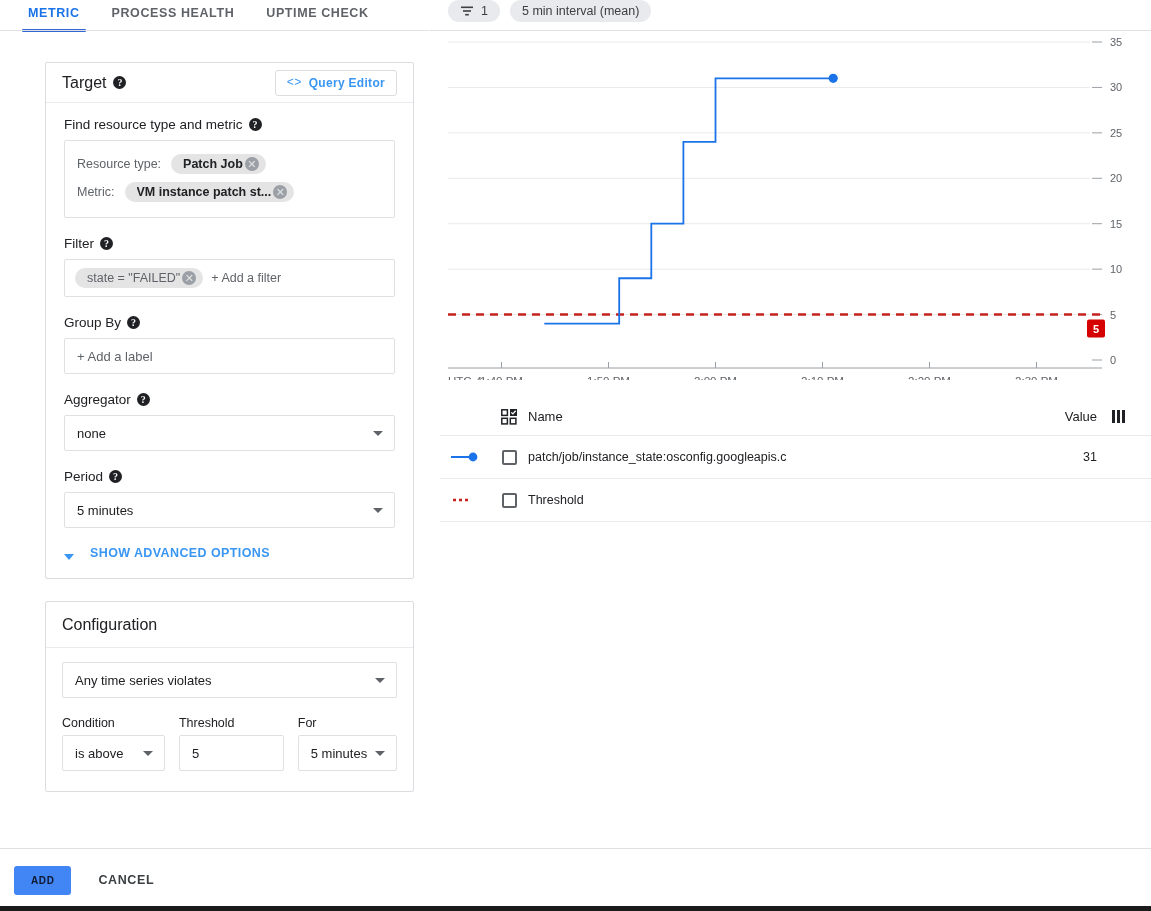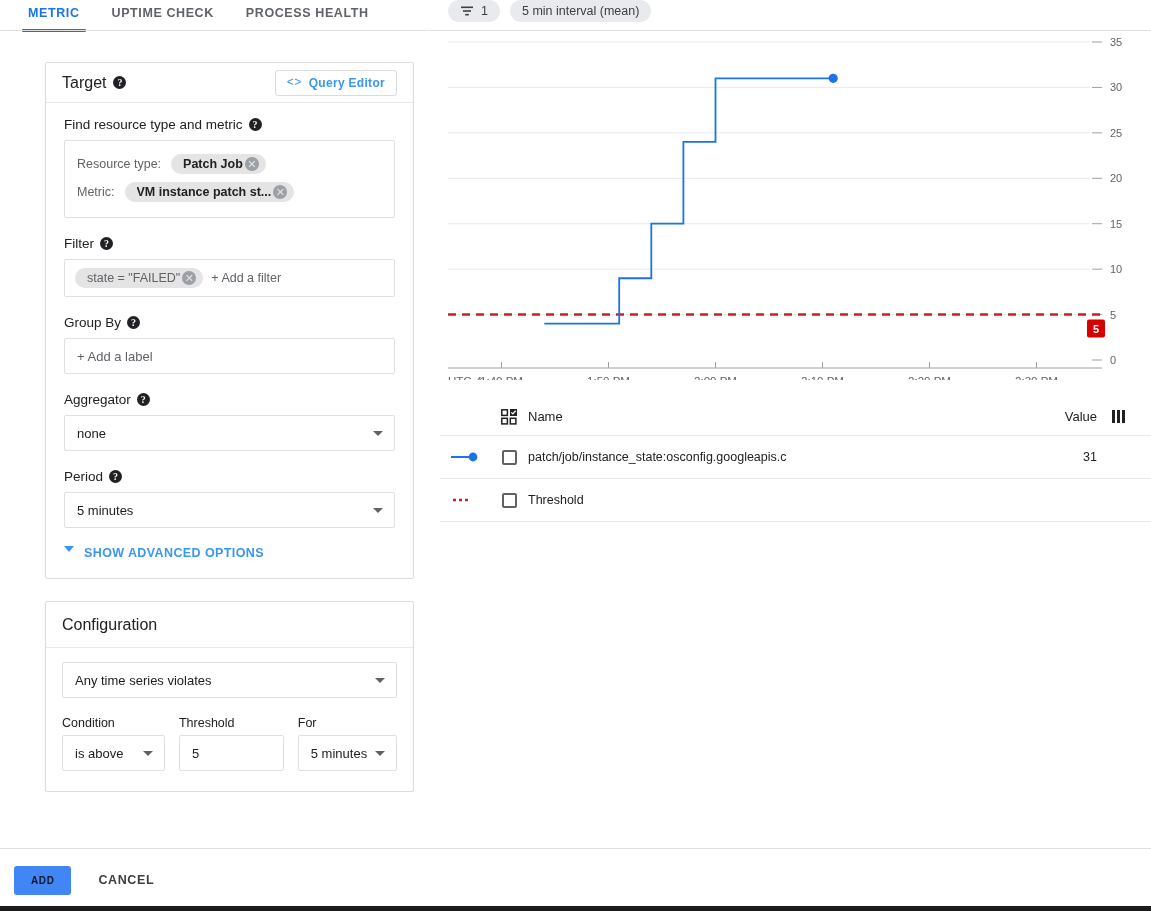--- a/index.html
+++ b/index.html
@@ -103,21 +103,21 @@
     display: flex; align-items: center; justify-content: space-between;
     padding: 0 11px 0 12px; margin-bottom: 18px; font-size: 13px; cursor: pointer;
     background: #fff;
   }
   .caret {
     width: 0; height: 0; border-left: 5px solid transparent;
     border-right: 5px solid transparent; border-top: 5px solid #5f6368; flex: none;
   }
 
   .adv-link {
-    display: flex; align-items: flex-start; gap: 10px; color: #3a96f3;
+    display: flex; align-items: flex-end; gap: 16px; color: #3a96f3;
     font-size: 12.5px; font-weight: bold; letter-spacing: .4px; cursor: pointer;
     margin-top: 2px;
   }
   .chev-down {
     width: 0; height: 0; border-left: 5px solid transparent;
     border-right: 5px solid transparent; border-top: 6px solid #3a96f3;
   }
 
   
   .cfg-card { margin-top: 22px; }
@@ -191,24 +191,24 @@
 </head>
 <body>
 
 <div class="page">
 
   <div class="tabs">
     <div class="tab active">
         <span>METRIC</span>
       </div>
     <div class="tab">
+        <span>PROCESS HEALTH</span>
+      </div>
+    <div class="tab">
         <span>UPTIME CHECK</span>
-      </div>
-    <div class="tab">
-        <span>PROCESS HEALTH</span>
       </div>
   </div>
   <div class="tabs-rule"></div>
   <div class="pane-sep"></div>
 
   <div class="left-col">
 
     <div class="card">
       <div class="card-head">
         <div class="card-title">

